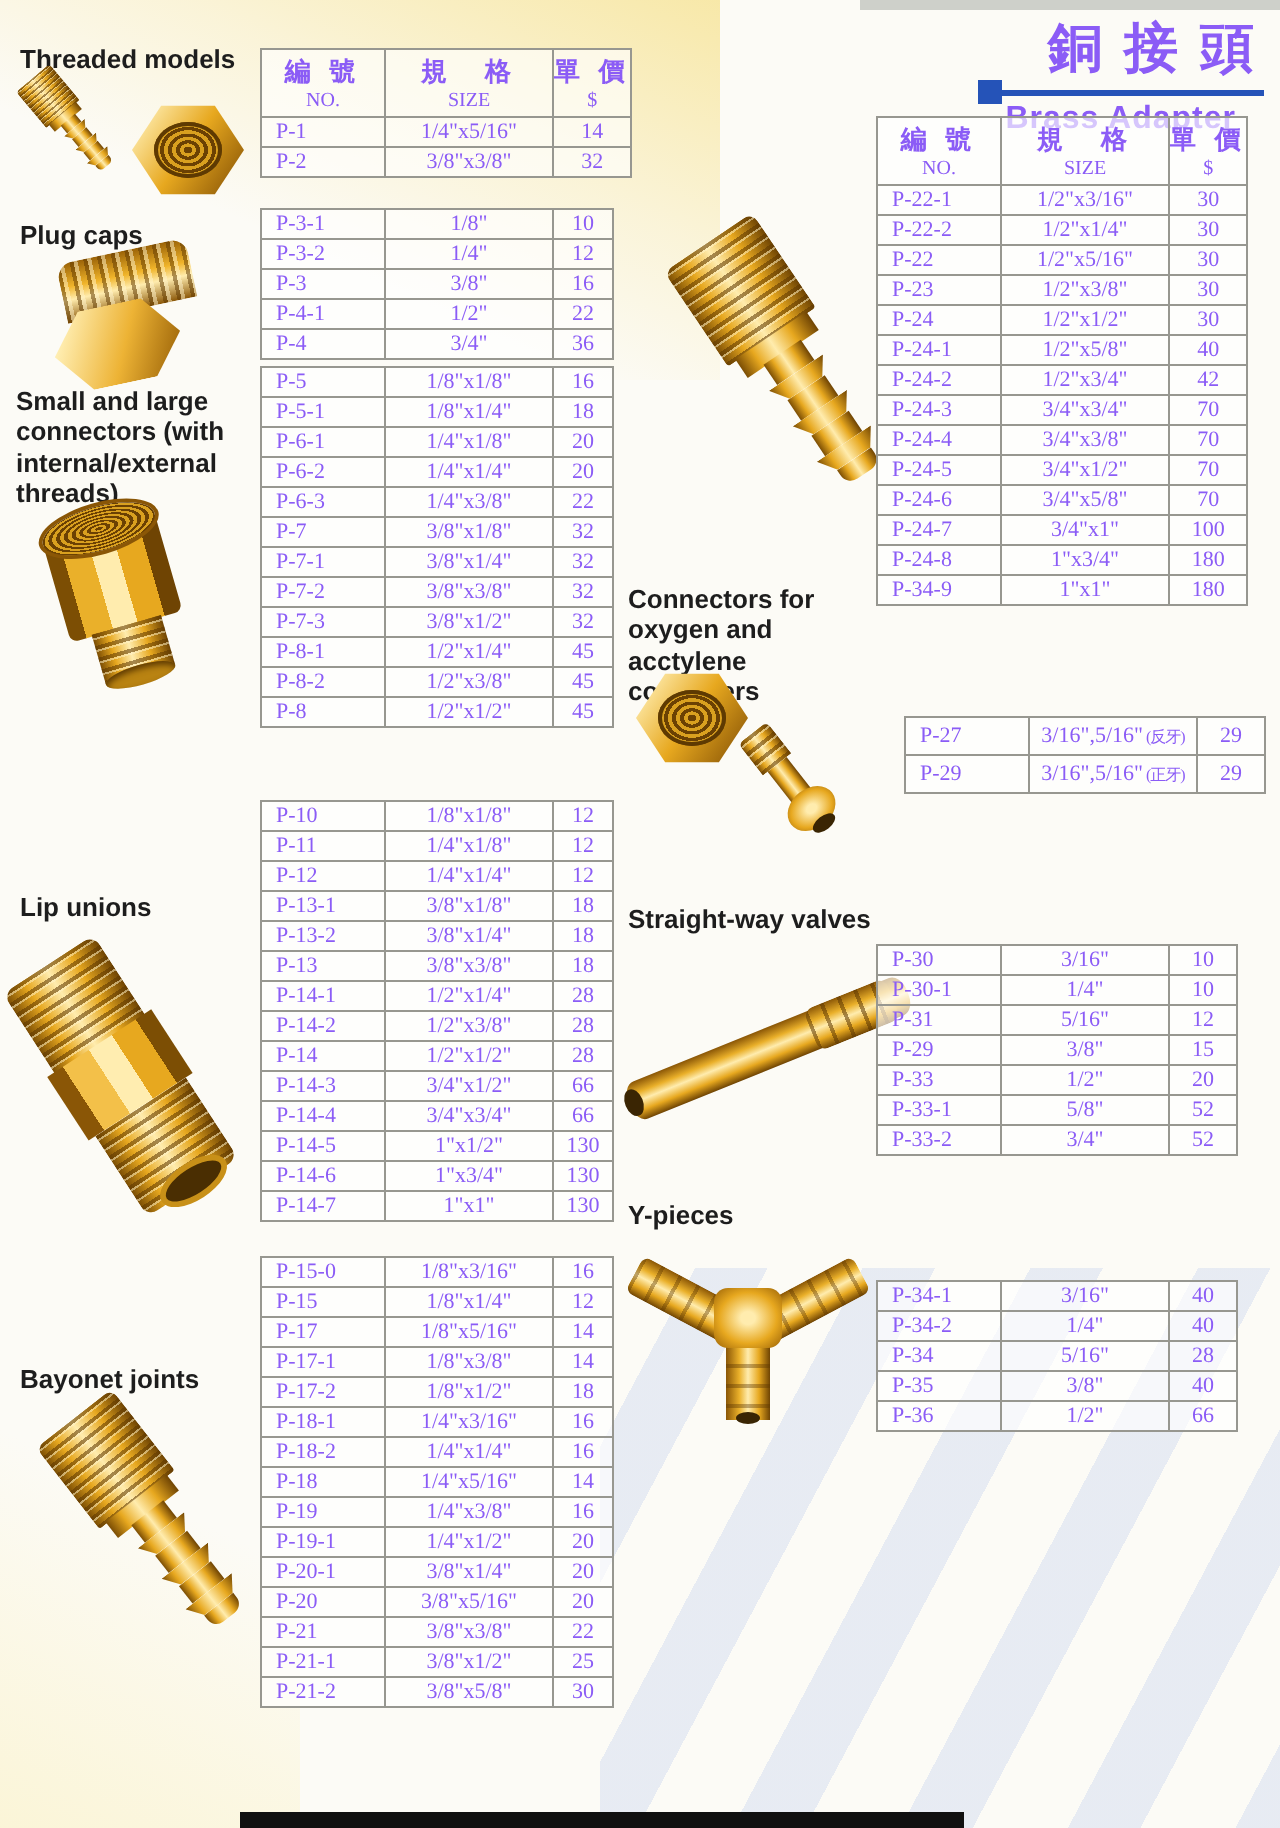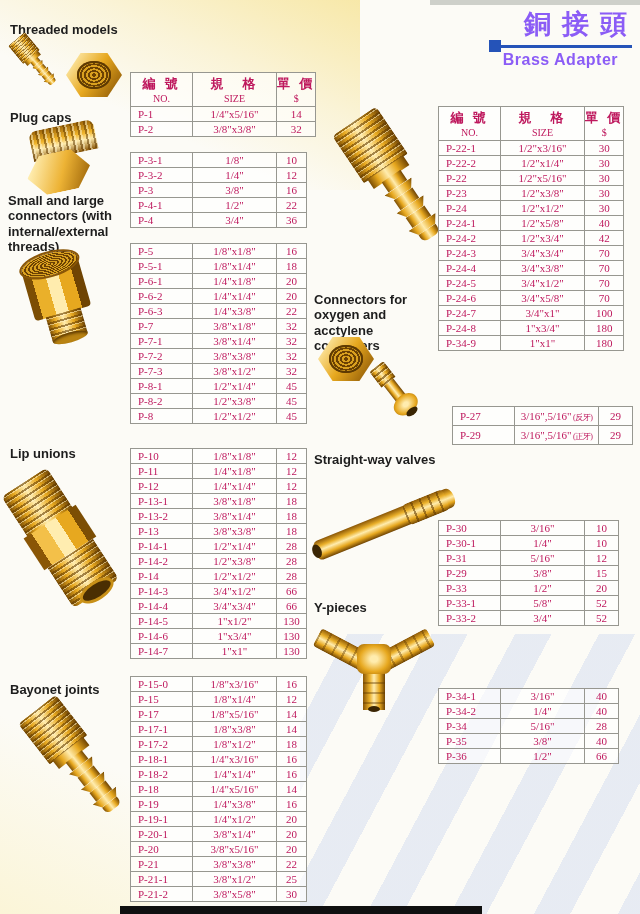--- a/index.html
+++ b/index.html
@@ -21,21 +21,21 @@
   .hdr-zh { font-size:27px; font-weight:bold; letter-spacing:11px; margin-right:-6px; font-family:"Liberation Sans",sans-serif; }
   .hdr-rule { position:relative; width:142px; height:3px; background:#2553b8; margin:3px 0 3px auto; }
   .hdr-sq { position:absolute; left:-1px; top:-5px; width:12px; height:12px; background:#2553b8; }
   .hdr-en { font-size:16px; font-weight:bold; letter-spacing:.5px; padding-right:14px; }
 
   
   .shead { position:absolute; font-weight:700; font-size:13px; line-height:1.18; color:#1d1d1d; }
 
   
   .ptable { position:absolute; border-collapse:collapse; table-layout:fixed;
-    font-family:"Liberation Serif", serif; color:#be185d; background:rgba(255,255,255,.65);margin-top:48px; }
+    font-family:"Liberation Serif", serif; color:#8b5cf6; background:rgba(255,255,255,.65); }
   .ptable td, .ptable th { border:1px solid #979790; overflow:hidden; white-space:nowrap; }
   .ptable td { font-size:11px; height:15px; padding:0 3px; }
   .ptable td.c0 { text-align:left; padding-left:7px; }
   .ptable td.c1 { text-align:center; }
   .ptable td.c2 { text-align:center; }
   .col-no { width:62px; } .col-size { width:84px; } .col-price { width:30px; }
   .rt .col-price { width:34px; }
   thead th { height:34px; font-weight:normal; text-align:center; vertical-align:middle; }
   .th-zh { display:block; font-size:13px; font-weight:bold; letter-spacing:3px; }
   .th-en { display:block; font-size:10px; }
@@ -332,21 +332,21 @@
           <td class="c2">22</td>
         </tr>
         <tr>
           <td class="c0">P-4</td>
           <td class="c1">3/4"</td>
           <td class="c2">36</td>
         </tr>
       </tbody>
   </table>
 
-  <table class="ptable" style="left:130px;top:195px">
+  <table class="ptable" style="left:130px;top:183px">
     <colgroup>
         <col class="col-no">
         <col class="col-size">
         <col class="col-price">
       </colgroup>
     <tbody>
         <tr>
           <td class="c0">P-5</td>
           <td class="c1">1/8"x1/8"</td>
           <td class="c2">16</td>

